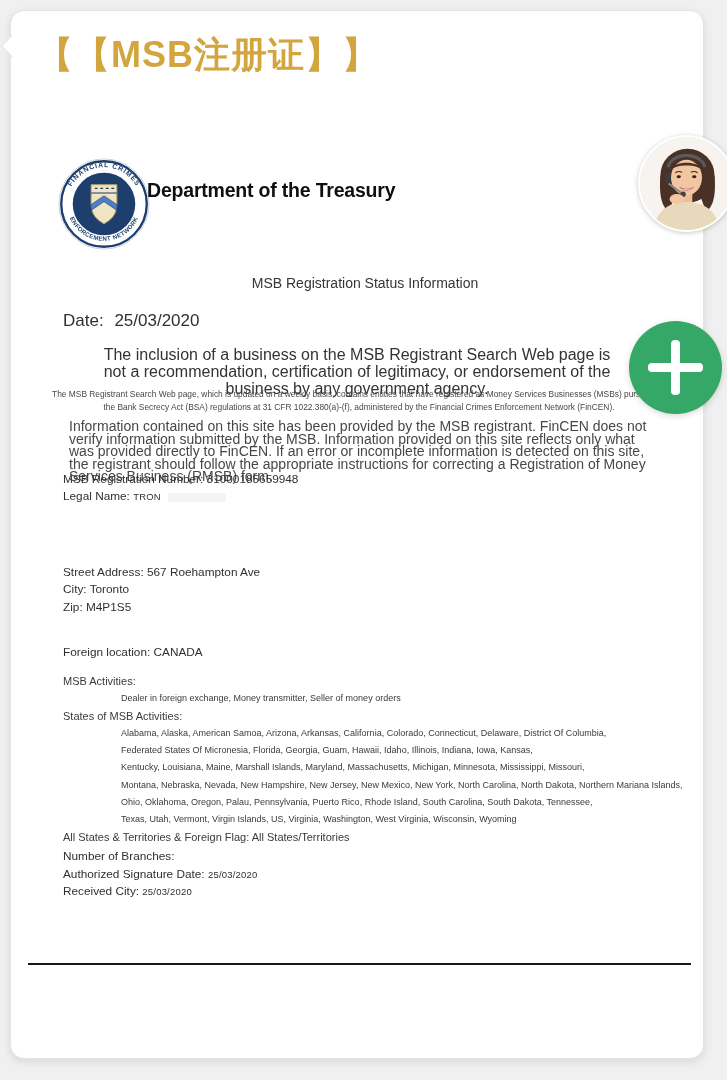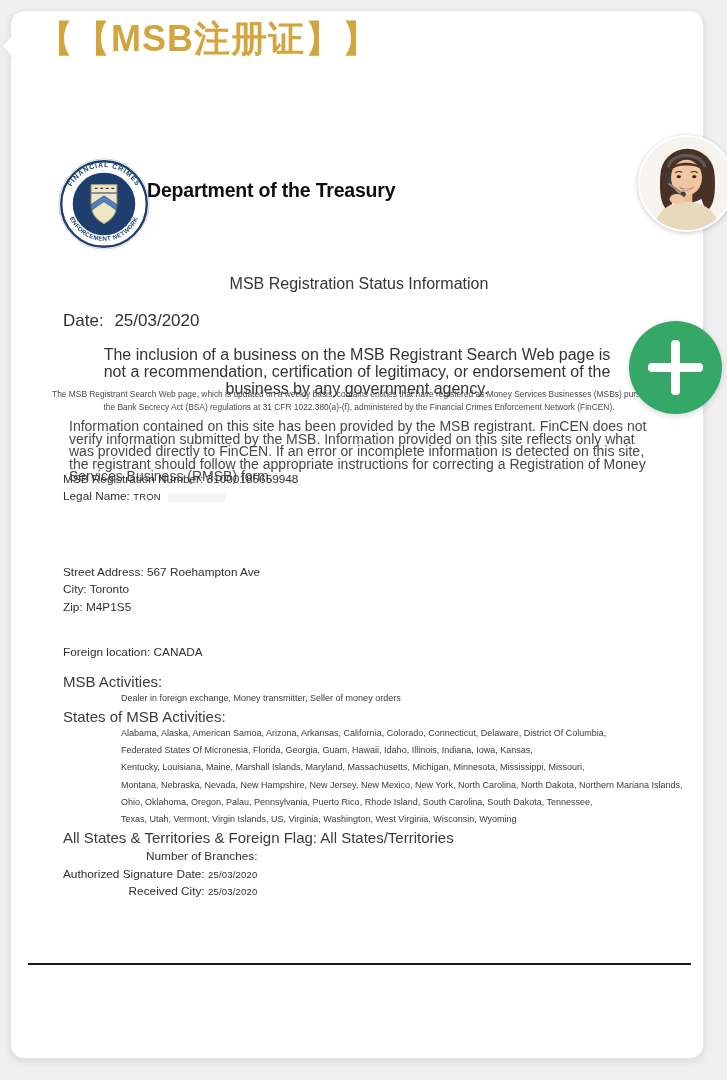--- a/index.html
+++ b/index.html
@@ -14,34 +14,34 @@
     background:#ffffff;border-left:1px solid #e2e2e2;border-bottom:1px solid #e2e2e2;
     transform:rotate(45deg);z-index:3;
   }
   .bubble{
     position:absolute;left:10px;top:10px;width:692px;height:1047px;
     background:#ffffff;border:1px solid #e4e4e4;border-radius:14px;
     box-shadow:0 3px 8px rgba(0,0,0,.10);
     z-index:2;overflow:hidden;
   }
   .title{
-    position:absolute;left:26px;top:4px;
+    position:absolute;left:26px;top:20px;
     font-size:36px;font-weight:bold;letter-spacing:1px;
     color:#d2a53e;white-space:nowrap;
   }
   .doc{position:absolute;left:0;top:0;width:100%;height:100%;}
   .seal{position:absolute;left:47px;top:147px;width:92px;height:92px;}
   .org{
     position:absolute;left:136px;top:166px;
     font-size:19.5px;font-weight:bold;color:#0f0f0f;line-height:26px;
     letter-spacing:-0.2px;white-space:nowrap;
   }
   .subtitle{
-    position:absolute;left:2px;top:264px;width:100%;text-align:center;
-    font-size:16px;color:#353535;
+    position:absolute;left:8px;top:264px;width:100%;text-align:center;
+    font-size:14px;color:#353535;
   }
   .date-line{position:absolute;left:52px;top:300px;font-size:17px;color:#303030;}
   .date-line .val{margin-left:6px;}
   .notice1{
     position:absolute;left:86px;top:335px;width:520px;text-align:center;
     font-size:16px;line-height:17px;color:#333333;
   }
   .notice2{
     position:absolute;left:40px;top:377px;width:616px;text-align:center;
     font-size:8.4px;line-height:13px;color:#474747;
@@ -54,24 +54,24 @@
   .fields .line{line-height:17.4px;white-space:nowrap;}
   .reg-fields{top:460px;}
   .addr-fields{top:553px;}
   .fields .line .line-val-sm{font-size:9.5px;letter-spacing:.2px;}
   .legal-blur{
     display:inline-block;width:58px;height:9px;margin-left:4px;
     background:rgba(0,0,0,0.045);border-radius:2px;vertical-align:middle;
   }
   .foreign-line{position:absolute;left:52px;top:634px;font-size:11.8px;color:#303030;}
   .activities{position:absolute;left:52px;top:662px;width:620px;color:#3a3a3a;}
-  .activities .sec-label{font-size:15px;line-height:17.3px;white-space:nowrap;}
+  .activities .sec-label{font-size:11px;line-height:17.3px;white-space:nowrap;}
   .activities .sec-value{font-size:9px;line-height:17.3px;padding-left:58px;white-space:nowrap;}
   .branches{top:837px;}
-  .branches .line{line-height:17.6px;text-align:right;}
+  .branches .line{line-height:17.6px;}
   .doc-hr{
     position:absolute;left:17px;top:952px;width:663px;height:2px;
     background:#171717;
   }
   .avatar{
     position:absolute;left:638px;top:135px;width:97px;height:97px;
     border-radius:50%;z-index:5;overflow:hidden;
     border:2px solid #ffffff;box-sizing:border-box;
     box-shadow:0 1px 5px rgba(0,0,0,.22);
     background:#f7f5f2;cursor:pointer;

